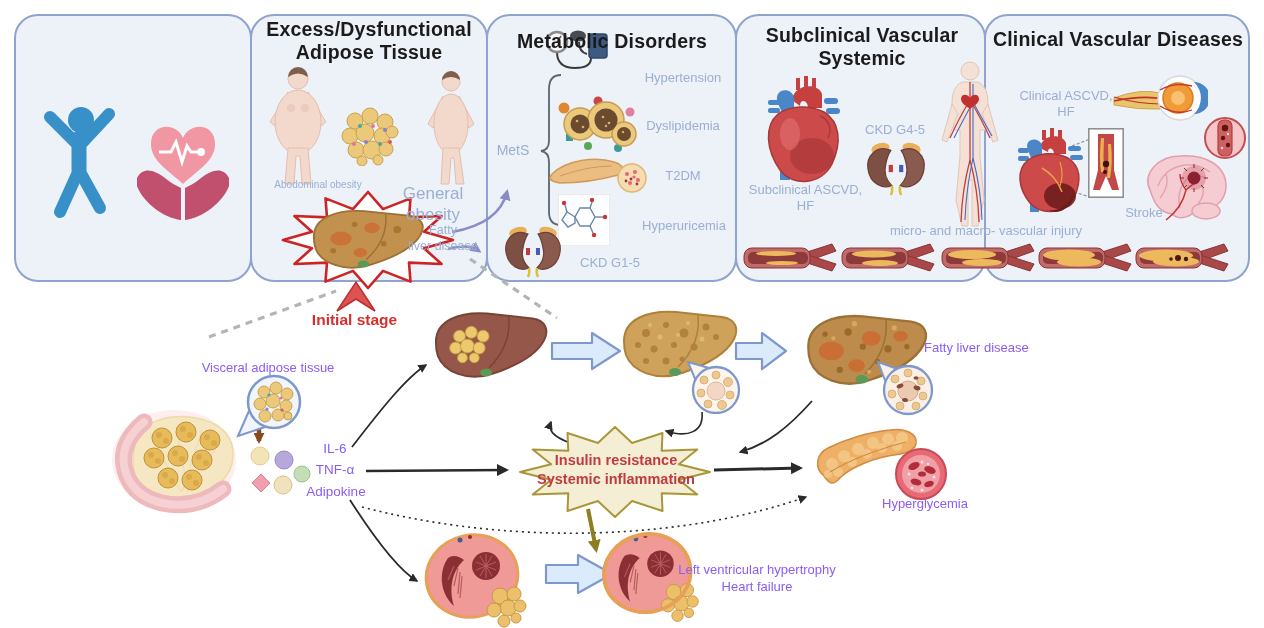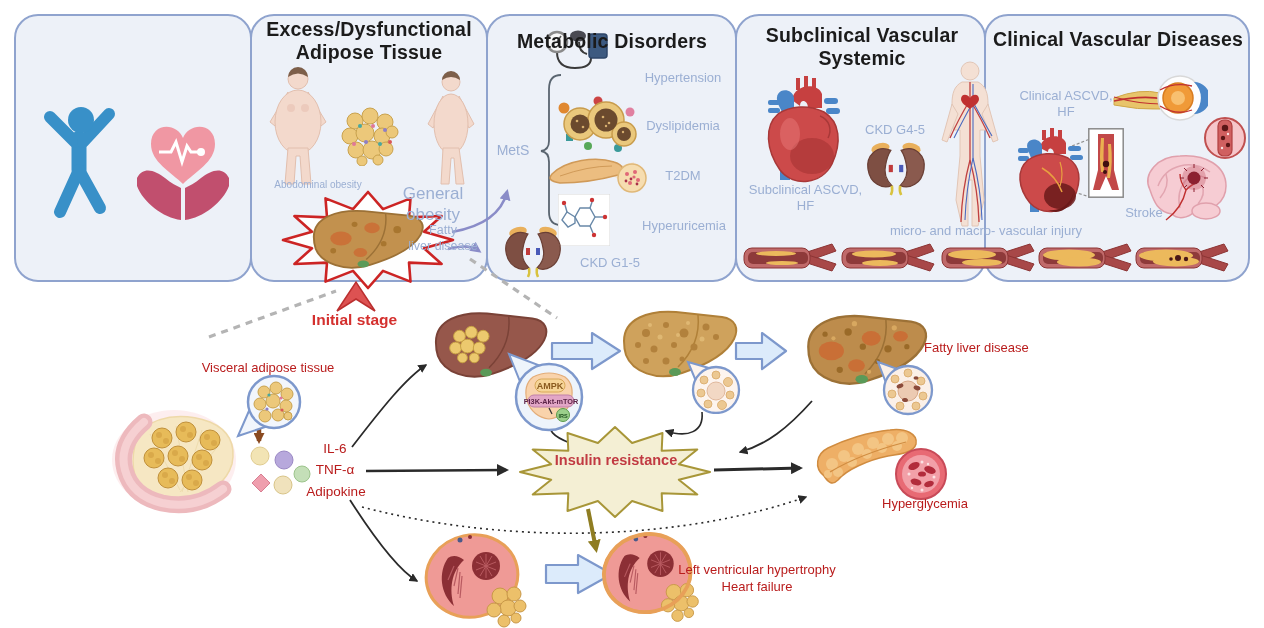--- a/index.html
+++ b/index.html
@@ -2,21 +2,21 @@
 <html><head>
 <meta charset="utf-8">
 <style>
   *{margin:0;padding:0;box-sizing:border-box}
   html,body{background:#fff}
   body{font-family:"Liberation Sans",sans-serif}
   #stage{position:relative;width:1264px;height:628px;background:#fff;overflow:hidden}
   .panel{position:absolute;top:14px;height:268px;background:#edf1f8;border:2px solid #8fa3ce;border-radius:24px;z-index:0}
   .title{position:absolute;font-size:19.5px;font-weight:700;color:#1b1b1b;text-align:center;line-height:1.16;z-index:3;letter-spacing:.2px}
   .blue{position:absolute;color:#9bafd3;text-align:center;font-size:13px;line-height:1.25;z-index:3}
-  .dark{position:absolute;color:#b91c1c;text-align:center;font-size:13px;line-height:1.3;z-index:3}
+  .dark{position:absolute;color:#8b5cf6;text-align:center;font-size:13px;line-height:1.3;z-index:3}
   .icon{position:absolute;z-index:2}
   #arrows{position:absolute;left:0;top:0;z-index:1;pointer-events:none}
   .sb-text{position:absolute;left:528px;top:451px;width:176px;text-align:center;z-index:3;color:#c13a42;font-weight:700;font-size:14.5px;line-height:1.28}
   .sb-text span{display:block}
   .two span{display:block}
   .red-label{position:absolute;color:#d4302e;font-weight:700;font-size:15.5px;text-align:center;z-index:3}
 </style>
 </head>
 <body>
 
@@ -594,34 +594,20 @@
           <circle cx="42" cy="26" r="6"></circle>
           <circle cx="54" cy="30" r="6"></circle>
         <circle cx="26" cy="42" r="6"></circle>
           <circle cx="38" cy="40" r="7"></circle>
           <circle cx="50" cy="42" r="6"></circle>
         <circle cx="33" cy="52" r="5"></circle>
           <circle cx="45" cy="52" r="5"></circle>
       </g>
     </svg>
   </div>
-  <div class="icon" style="left:505px;top:352px">
-    <svg width="80" height="80" viewBox="0 0 80 80">
-      <polygon points="4,2 36,14 16,32" fill="#eef4fb" stroke="#7d98cc" stroke-width="2"></polygon>
-      <circle cx="44" cy="45" r="33" fill="#eef4fb" stroke="#7d98cc" stroke-width="2.5"></circle>
-      <path d="M28 25 Q44 17 60 25 Q70 33 66 49 Q60 65 44 67 Q28 65 22 49 Q18 33 28 25 Z" fill="#f9d3ab" stroke="#e3ad79" stroke-width="1.2"></path>
-      <rect x="30" y="27" width="30" height="13" rx="6.5" fill="#f6d598" stroke="#d8a858"></rect>
-      <text x="45" y="37" text-anchor="middle" font-size="9" font-weight="bold" fill="#8a5a1e">AMPK</text>
-      <rect x="23" y="43" width="46" height="12" rx="6" fill="#e2a6c6" stroke="#c080a8"></rect>
-      <text x="46" y="52" text-anchor="middle" font-size="7.3" font-weight="bold" fill="#5c2448">PI3K-Akt-mTOR</text>
-      <path d="M47 62 L44 56" stroke="#333" stroke-width="1.2"></path>
-      <circle cx="58" cy="63" r="6.5" fill="#9bcf8b" stroke="#5a9a4a"></circle>
-      <text x="58" y="65.5" text-anchor="middle" font-size="5.5" font-weight="bold" fill="#1e4f1e">IRS</text>
-    </svg>
-  </div>
   <div class="icon" style="left:618px;top:304px">
     <svg width="124" height="86" viewBox="0 0 124 84">
       <use href="#liver-shape" fill="#cfa25c" stroke="#b08038" stroke-width="2"></use>
       <use href="#liver-cleft" fill="none" stroke="#b08038" stroke-width="1.5"></use>
       <ellipse cx="57" cy="67" rx="6" ry="4" fill="#5a9a58"></ellipse>
       <g fill="#b2813c">
         <circle cx="28" cy="28" r="4"></circle>
           <circle cx="48" cy="20" r="3"></circle>
           <circle cx="66" cy="28" r="4.5"></circle>
           <circle cx="88" cy="22" r="3.5"></circle>
@@ -711,20 +697,21 @@
   </div>
   <div class="dark" style="left:924px;top:340px;width:120px;text-align:left">Fatty liver disease</div>
 
   <div class="icon" style="left:518px;top:424px">
     <svg width="196" height="96" viewBox="0 0 196 96">
       <polygon points="192,48 160.8,55.8 179.3,70.5 143.7,69.2 144.5,87 114.1,77 97,93 79.9,77 49.5,87 50.3,69.2 14.7,70.5 33.2,55.8 2,48 33.2,40.2 14.7,25.5 50.3,26.8 49.5,9 79.9,19 97,3 114.1,19 144.5,9 143.7,26.8 179.3,25.5 160.8,40.2" fill="#f4efd4" stroke="#a89638" stroke-width="2" stroke-linejoin="round"></polygon>
     </svg>
   </div>
   <div class="sb-text">
     <span>Insulin resistance</span>
+    <span>Systemic inflammation</span>
   </div>
 
   <div class="icon" style="left:810px;top:420px">
     <svg width="114" height="82" viewBox="0 0 114 82">
       <path d="M14 56 C4 48 6 34 18 28 C34 20 58 12 80 10 C96 8 108 14 106 24 C104 32 92 34 78 36 C58 40 36 50 28 60 C22 66 18 62 14 56 Z" fill="#eeaf66" stroke="#d08c40" stroke-width="1.5"></path>
       <g fill="#f3c584">
         <circle cx="22" cy="44" r="6"></circle>
           <circle cx="34" cy="36" r="6"></circle>
           <circle cx="48" cy="29" r="6"></circle>
           <circle cx="63" cy="23" r="6"></circle>

